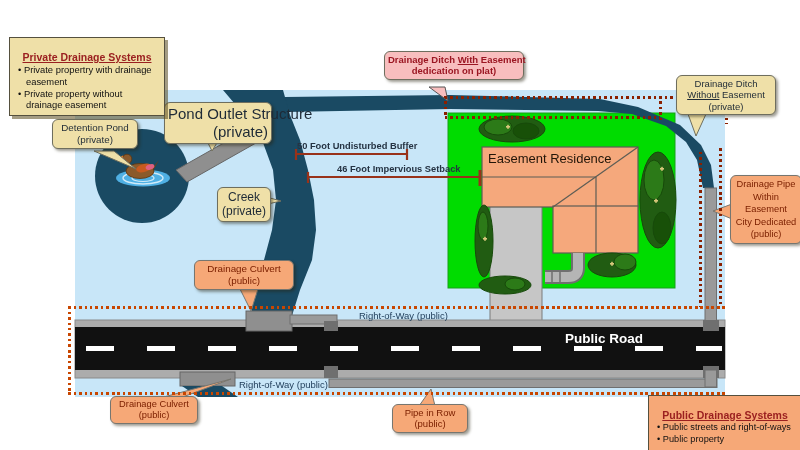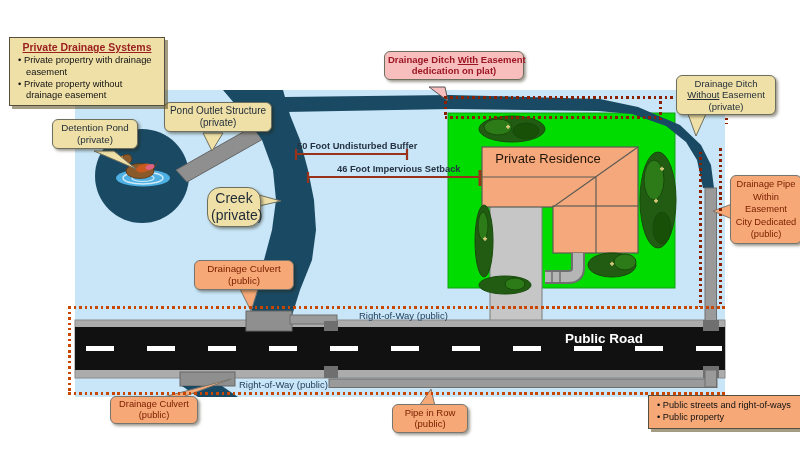--- a/index.html
+++ b/index.html
@@ -15,21 +15,21 @@
   .rowl.dot-v{background:repeating-linear-gradient(180deg,#C84600 0 2.5px,transparent 2.5px 5.5px);}
   
   .callout{position:absolute;border:1.5px solid #6e6e5e;border-radius:6px;padding:2px 3px;
            text-align:center;line-height:1.2;box-shadow:2px 2px 3px rgba(40,35,15,.45);z-index:30;}
   .tan{background:#EFE0A8;color:#1e2a36;}
   .orange{background:#F6A877;color:#7C2000;border-color:#767670;}
   .pink{background:#F8BEBE;color:#9B1622;font-weight:600;}
   .ln{white-space:nowrap;}
   .u{text-decoration:underline;}
   
-  .legend{position:absolute;border:1.5px solid #55503e;padding:3px 6px 4px 6px;z-index:40;
+  .legend{position:absolute;border:1.5px solid #55503e;padding:13px 6px 4px 6px;z-index:40;
           box-shadow:3px 3px 0 rgba(90,75,30,.55);}
   .legend .ttl{text-align:center;font-weight:bold;color:#9B2020;text-decoration:underline;}
   .legend ul{margin:1px 0 0 2px;padding:0;list-style:none;color:#111;}
   .legend li{padding-left:8px;text-indent:-8px;}
   .legend li::before{content:"• ";}
   .plain-label{position:absolute;z-index:20;white-space:nowrap;}
 </style>
 </head>
 <body>
 
@@ -164,38 +164,38 @@
   <div class="dot-h ease" style="left:445px;top:116px;width:215px;z-index:15"></div>
   <div class="dot-v ease" style="left:444px;top:96px;height:22px;z-index:15"></div>
   <div class="dot-v ease" style="left:659px;top:96px;height:24px;z-index:15"></div>
   <div class="dot-v ease" style="left:725px;top:96px;height:28px;z-index:15"></div>
   <div class="dot-v ease" style="left:699px;top:152px;height:155px;z-index:15"></div>
   <div class="dot-v ease" style="left:719px;top:148px;height:159px;z-index:15"></div>
   <div class="dot-h rowl" style="left:68px;top:306px;width:657px;z-index:15"></div>
   <div class="dot-h rowl" style="left:68px;top:392px;width:657px;z-index:15"></div>
   <div class="dot-v rowl" style="left:68px;top:306px;height:88px;z-index:15"></div>
 
-  <div class="plain-label" style="left:488px;top:151px;width:120px;text-align:center;font-size:13px;color:#221508;">Private Residence</div>
+  <div class="plain-label" style="left:488px;top:151px;width:120px;text-align:center;font-size:13px;color:#221508;">Easement Residence</div>
   <div class="plain-label" style="left:565px;top:331px;font-size:13.5px;font-weight:bold;color:#fff;">Public Road</div>
   <div class="plain-label" style="left:359px;top:310px;font-size:9.5px;color:#1d3a57;">Right-of-Way (public)</div>
   <div class="plain-label" style="left:239px;top:379px;font-size:9.5px;color:#1d3a57;">Right-of-Way (public)</div>
   <div class="plain-label" style="left:297px;top:141px;font-size:9.3px;font-weight:bold;color:#253343;">50 Foot Undisturbed Buffer</div>
   <div class="plain-label" style="left:337px;top:164px;font-size:9.3px;font-weight:bold;color:#253343;">46 Foot Impervious Setback</div>
 
   <div class="callout tan" style="left:52px;top:119px;width:78px;font-size:9.8px;text-align:center;">
     <div class="ln">Detention Pond</div>
     <div class="ln">(private)</div>
   </div>
 
-  <div class="callout tan" style="left:164px;top:102px;width:100px;font-size:10px;">
+  <div class="callout tan" style="left:164px;top:102px;width:100px;font-size:15px;text-align:right;">
     <div class="ln">Pond Outlet Structure</div>
     <div class="ln">(private)</div>
   </div>
 
-  <div class="callout tan" style="left:207px;top:187px;width:46px;font-size:14px;border-radius:13px;">
+  <div class="callout tan" style="left:217px;top:187px;width:46px;font-size:12px;">
     <div class="ln">Creek</div>
     <div class="ln">(private)</div>
   </div>
 
   <div class="callout pink" style="left:384px;top:51px;width:132px;font-size:9.5px;">
     <div class="ln"><span>Drainage Ditch </span><span class="u">With</span><span> Easement</span></div>
     <div class="ln">dedication on plat)</div>
   </div>
 
   <div class="callout tan" style="left:676px;top:75px;width:92px;font-size:9.5px;">
@@ -229,19 +229,20 @@
 
   <div class="legend" style="left:9px;top:37px;width:142px;background:#EFE0A8;">
     <div class="ttl" style="font-size:10.5px;">Private Drainage Systems</div>
     <ul style="font-size:9.4px;line-height:1.25;">
       <li>Private propertry with drainage easement</li>
       <li>Private property without drainage easement</li>
     </ul>
   </div>
 
   <div class="legend" style="left:648px;top:395px;width:140px;background:#F6A877;">
+    <div class="ttl" style="font-size:10.5px;">Public Drainage Systems</div>
     <ul style="font-size:9.2px;line-height:1.3;">
       <li>Public streets and right-of-ways</li>
       <li>Public property</li>
     </ul>
   </div>
 
 </div>
 
 </body></html>

